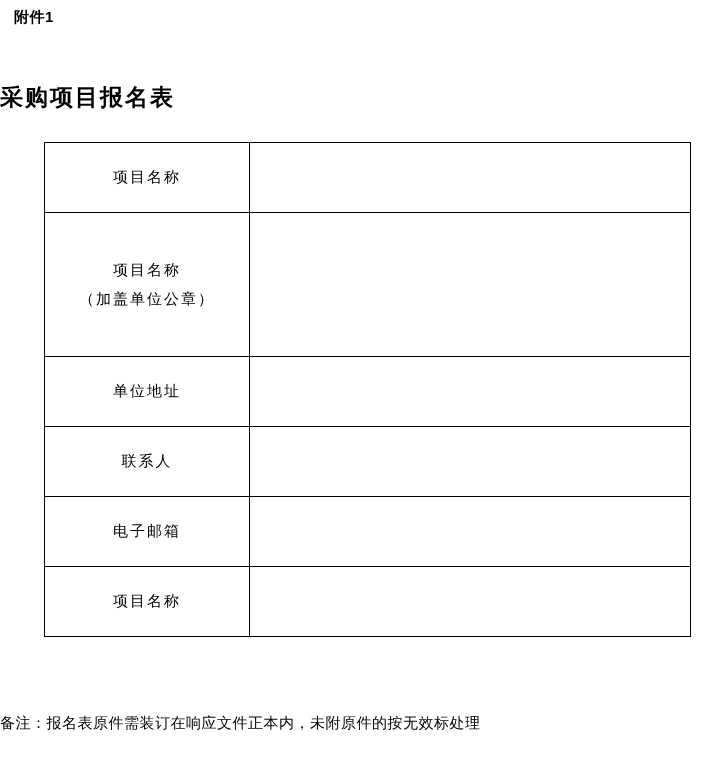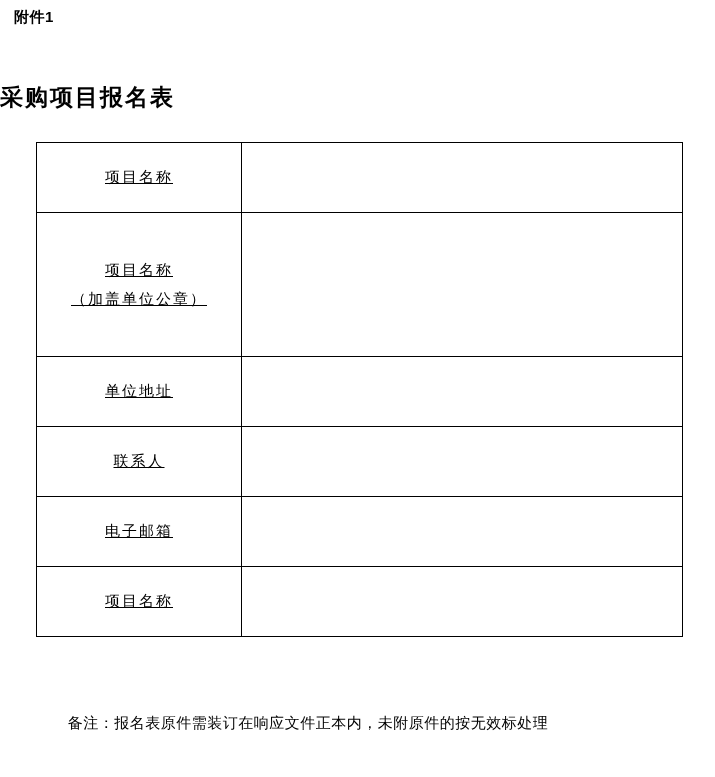--- a/index.html
+++ b/index.html
@@ -36,26 +36,25 @@
     right: 0;
     top: 82px;
     text-align: left;
     font-size: 23px;
     font-weight: bold;
     letter-spacing: 2px;
     font-family: "Liberation Sans", "DejaVu Sans", sans-serif;
   }
   .form-table {
     position: absolute;
-    left: 36px;
+    left: 44px;
     top: 142px;
     width: 644px;
     border-collapse: collapse;
     table-layout: fixed;
-    text-decoration: underline;
   }
   .form-table td {
     border: 1px solid #000000;
     padding: 0;
     vertical-align: middle;
   }
   .label-cell {
     width: 204px;
     text-align: center;
     font-size: 15px;
@@ -68,21 +67,21 @@
     display: block;
   }
   .value-cell {
     width: 440px;
   }
   .note {
     position: absolute;
     left: 0;
     right: 0;
     top: 714px;
-    text-align: center;
+    text-align: left;
     font-size: 15px;
     font-family: "Liberation Sans", "DejaVu Sans", sans-serif;
     letter-spacing: 0.5px;
   }
 </style>
 </head>
 <body>
 
 <div class="page">
 

